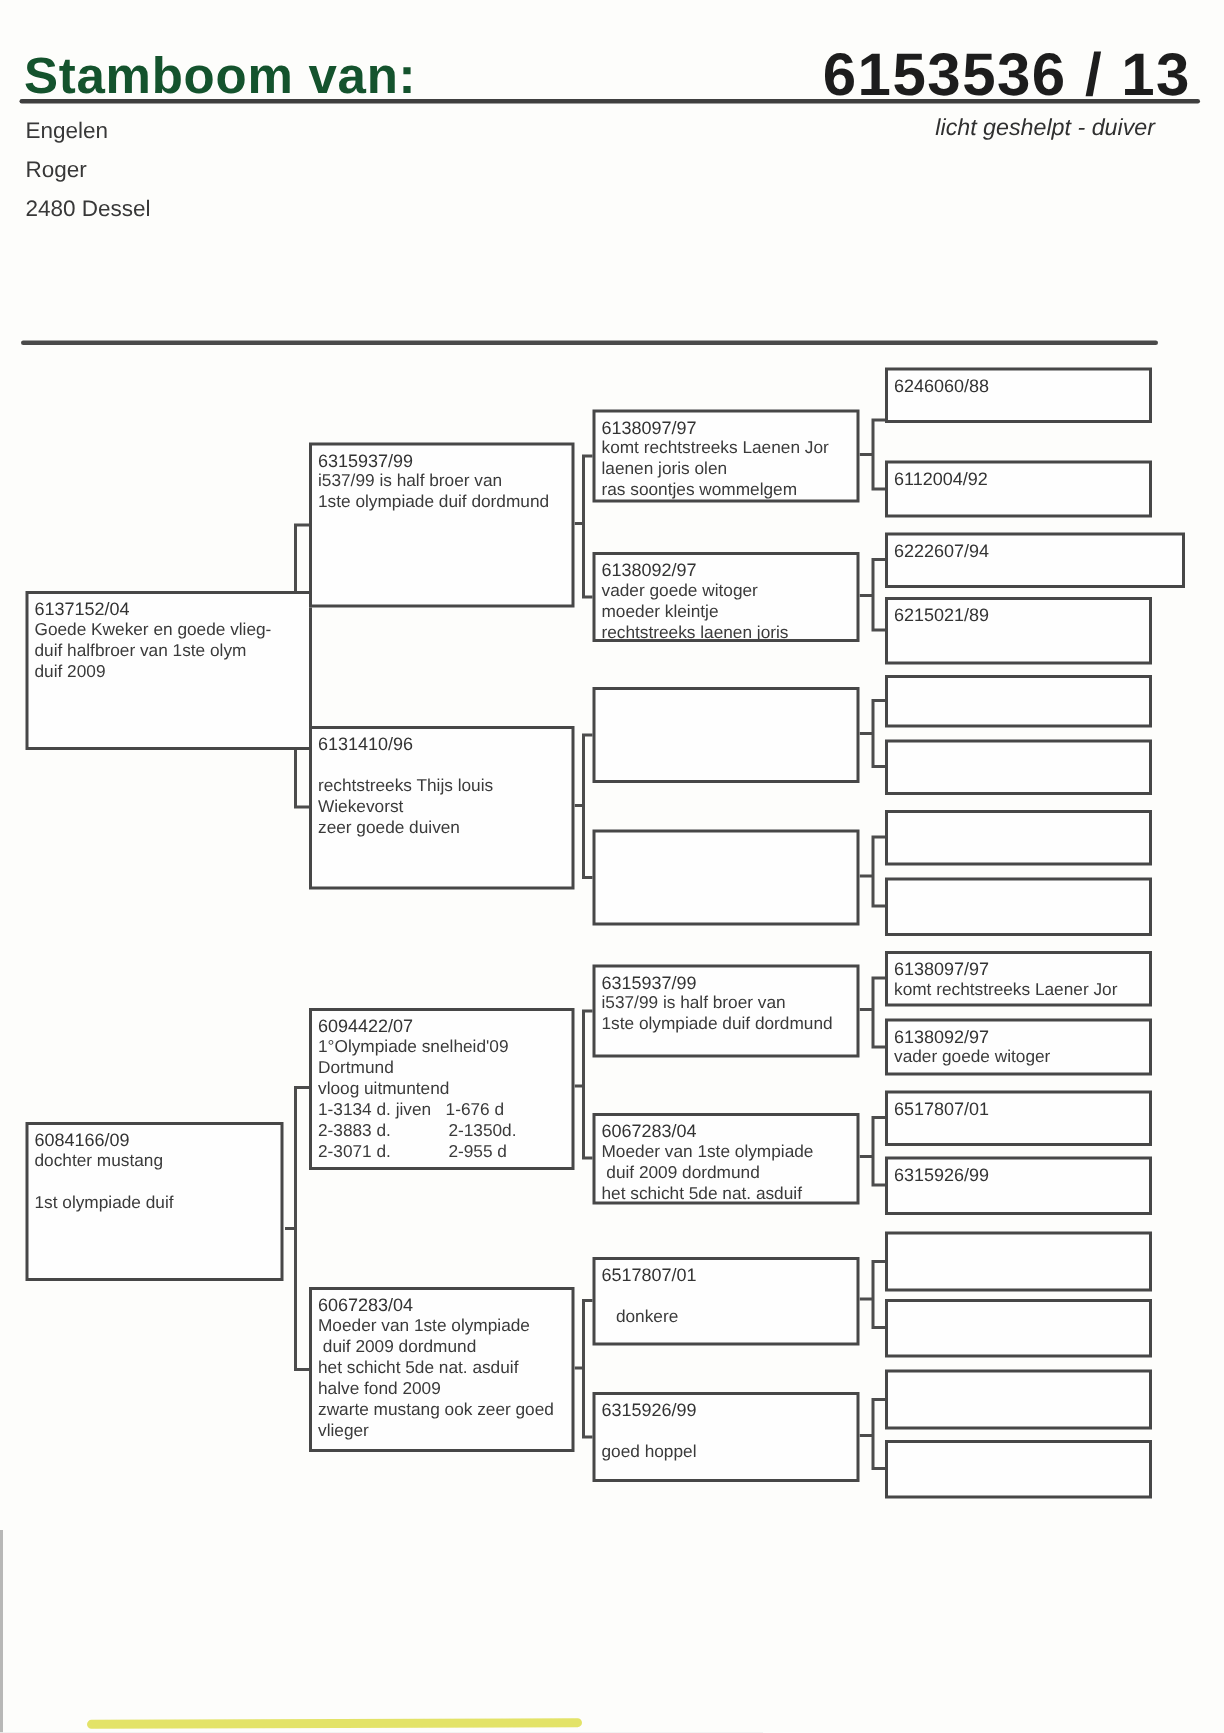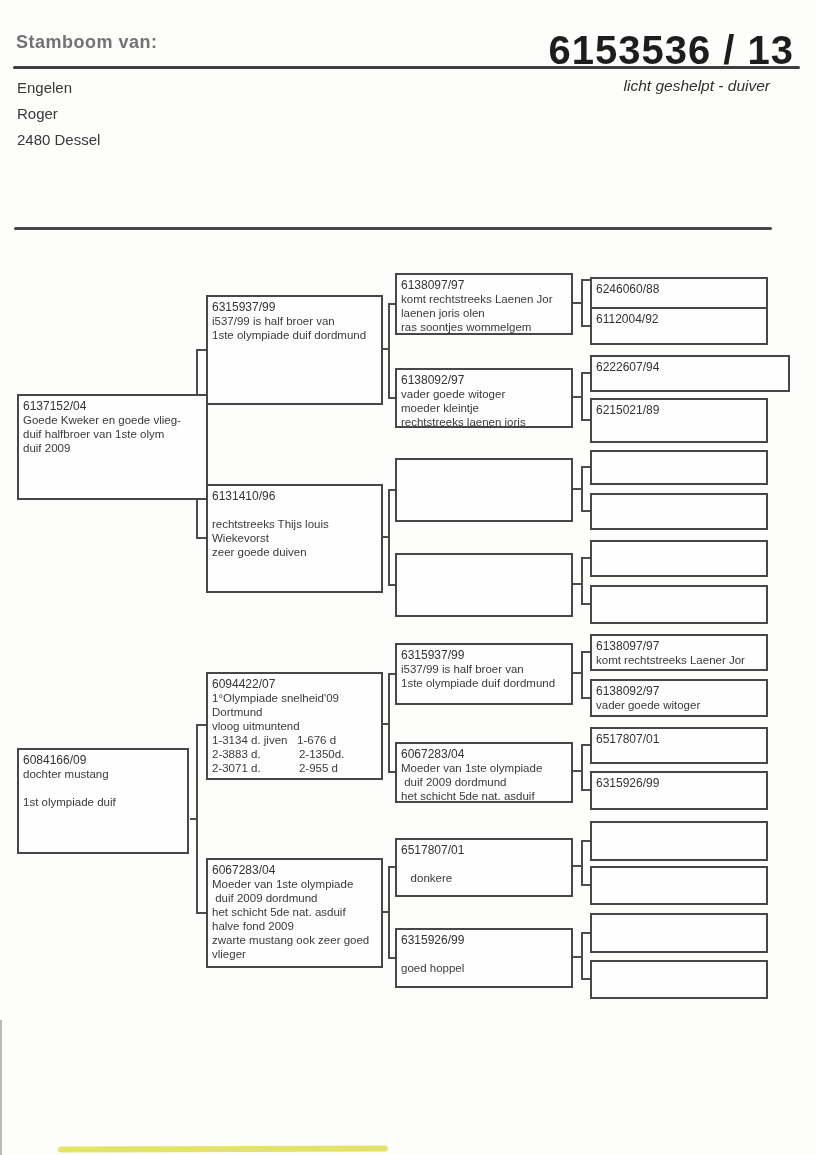--- a/index.html
+++ b/index.html
@@ -2,21 +2,21 @@
 <html><head>
 <meta charset="utf-8">
 <style>
   html,body{margin:0;padding:0;background:#e9e9e9;}
   .page{
     position:relative;width:816px;height:1155px;margin:0 auto;
     background:#fdfdfb;overflow:hidden;
     font-family:"Liberation Sans", sans-serif;color:#2c2c2c;
   }
   .abs{position:absolute;}
-  .page-title{left:16px;top:32px;font-size:18px;font-weight:600;color:#737373;letter-spacing:0.5px;}
+  .page-title{left:16px;top:32px;font-size:34px;font-weight:600;color:#14532d;letter-spacing:0.5px;}
   .ring-heading{right:22px;top:28px;font-size:40px;font-weight:600;color:#1d1d1d;letter-spacing:1px;}
   .title-underline{left:13px;top:66px;width:787px;height:3px;background:#3f3f3f;border-radius:2px;}
   .owner-line{left:17px;font-size:15px;color:#383838;}
   .bird-desc{right:46px;top:77px;font-size:15.5px;color:#303030;font-style:italic;}
   .separator{left:14px;top:227px;width:758px;height:2.5px;background:#4a4a4a;border-radius:2px;}
   .pbox{
     position:absolute;border:2px solid #474747;background:#fefefe;
     box-sizing:border-box;padding:3px 4px 2px 4px;overflow:hidden;
   }
   .ring{font-size:12px;line-height:14px;color:#333;white-space:pre-wrap;}
@@ -141,21 +141,21 @@
     <div class="ring">6517807/01</div>
     <div class="note">
    donkere</div>
   </div>
   <div class="pbox" style="left:395px;top:928px;width:178px;height:60px;">
     <div class="ring">6315926/99</div>
     <div class="note">
 goed hoppel</div>
   </div>
 
-  <div class="pbox" style="left:590px;top:277px;width:178px;height:37px;">
+  <div class="pbox" style="left:590px;top:245px;width:178px;height:37px;">
     <div class="ring">6246060/88</div>
     <div class="note"></div>
   </div>
   <div class="pbox" style="left:590px;top:307px;width:178px;height:38px;">
     <div class="ring">6112004/92</div>
     <div class="note"></div>
   </div>
   <div class="pbox" style="left:590px;top:355px;width:200px;height:37px;">
     <div class="ring">6222607/94</div>
     <div class="note"></div>

